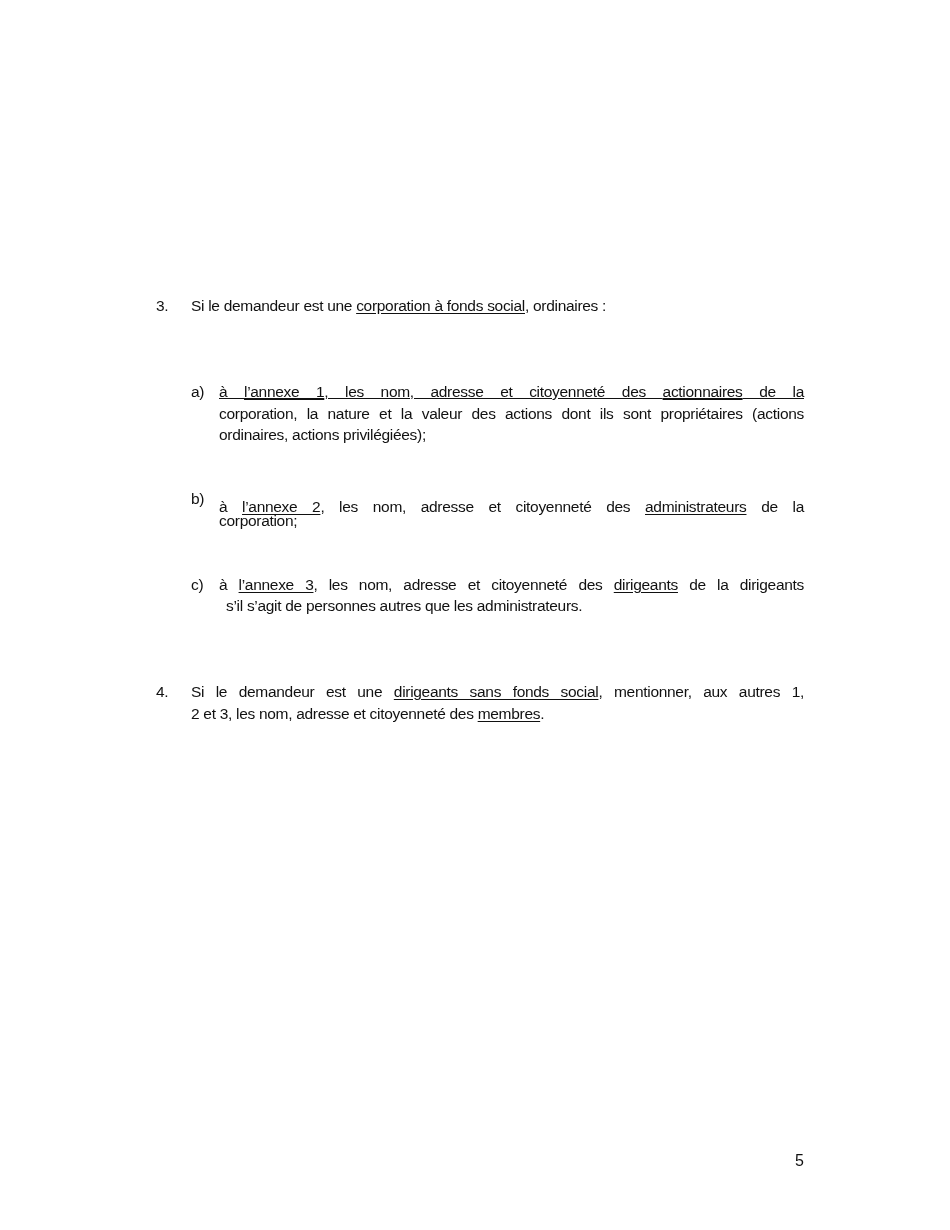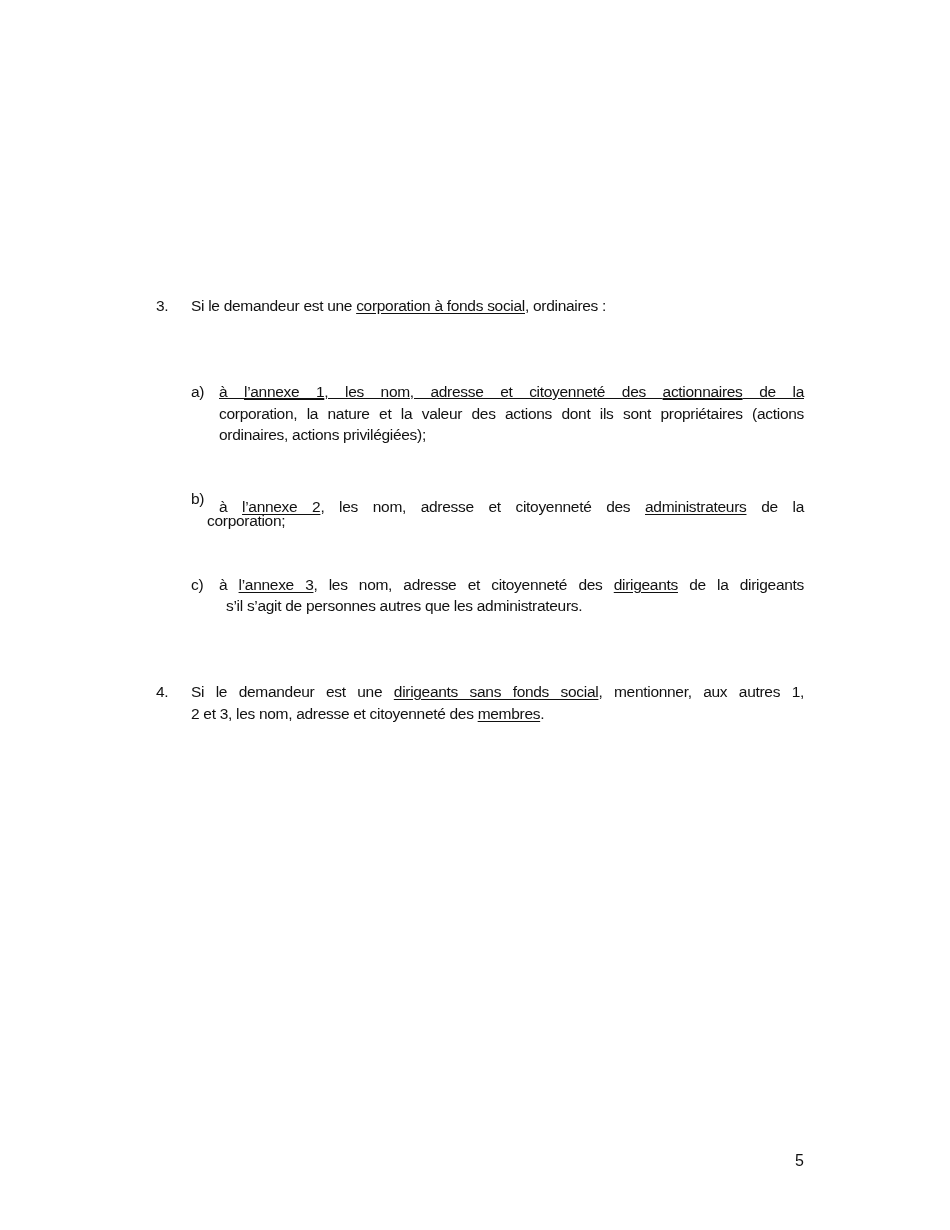--- a/index.html
+++ b/index.html
@@ -24,21 +24,21 @@
 <div class="just narrow" style="left:219px;top:381px;width:585px;text-decoration:underline;">
   <span>à </span><u>l’annexe 1</u><span>, les nom, adresse et citoyenneté des </span><u>actionnaires</u><span> de la</span>
 </div>
 <div class="just narrow" style="left:219px;top:403px;width:585px;">corporation, la nature et la valeur des actions dont ils sont propriétaires (actions</div>
 <div class="line narrow" style="left:219px;top:424px;">ordinaires, actions privilégiées);</div>
 
 <div class="num narrow" style="left:191px;top:488px;">b)</div>
 <div class="just narrow" style="left:219px;top:496px;width:585px;">
   <span>à </span><u>l’annexe 2</u><span>, les nom, adresse et citoyenneté des </span><u>administrateurs</u><span> de la</span>
 </div>
-<div class="line narrow" style="left:207px;top:510px;">corporation;</div>
+<div class="line narrow" style="left:219px;top:510px;">corporation;</div>
 
 <div class="num narrow" style="left:191px;top:574px;">c)</div>
 <div class="just narrow" style="left:219px;top:574px;width:585px;">
   <span>à </span><u>l’annexe 3</u><span>, les nom, adresse et citoyenneté des </span><u>dirigeants</u><span> de la dirigeants</span>
 </div>
 <div class="line narrow" style="left:226px;top:595px;">s’il s’agit de personnes autres que les administrateurs.</div>
 
 <div class="num narrow" style="left:156px;top:681px;">4.</div>
 <div class="just narrow" style="left:191px;top:681px;width:613px;">
   <span>Si le demandeur est une </span><u>dirigeants sans fonds social</u><span>, mentionner, aux autres 1,</span>

